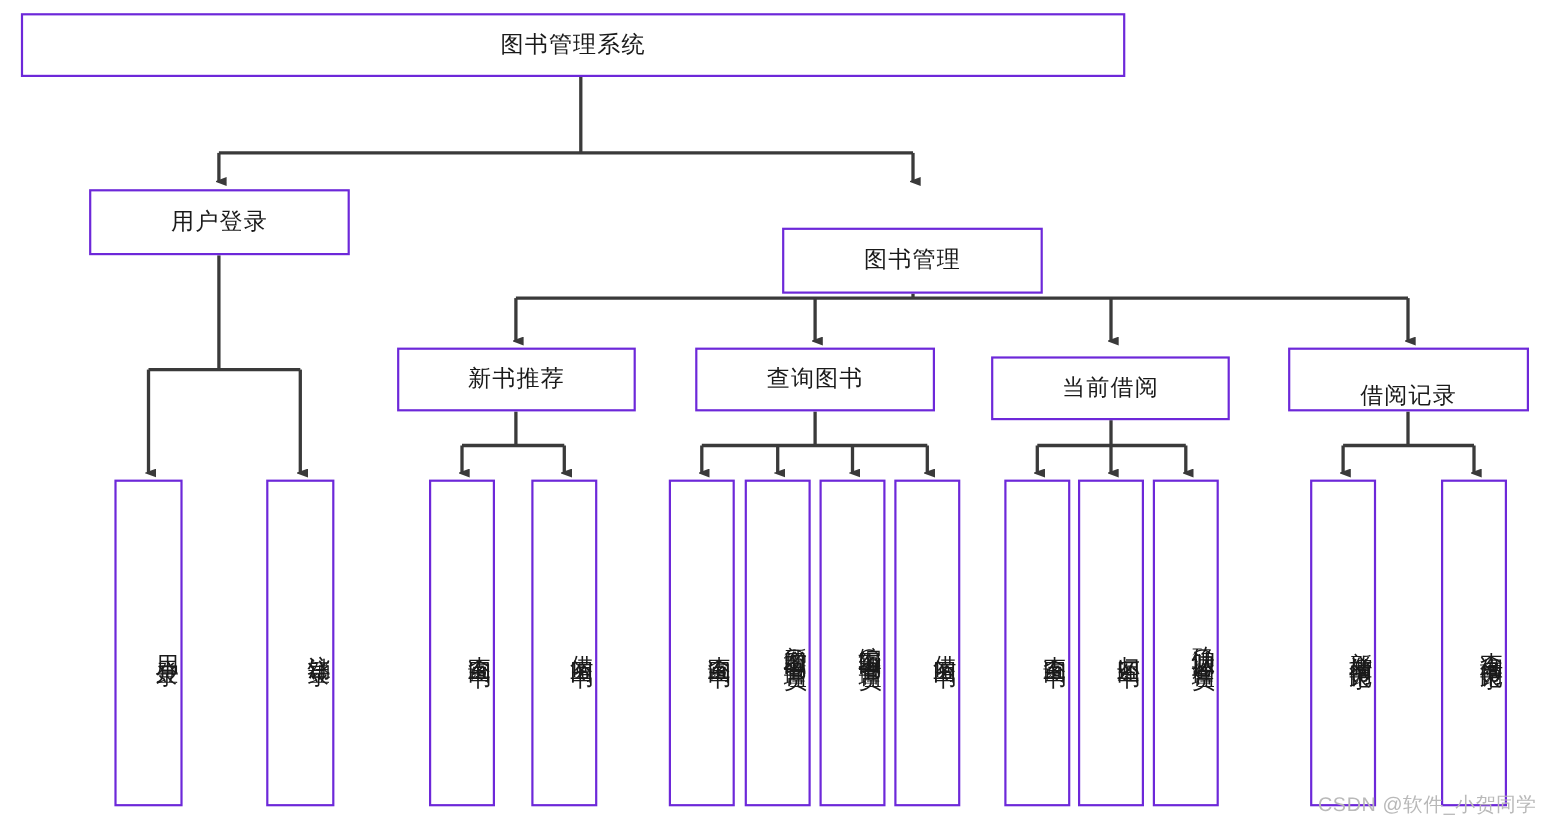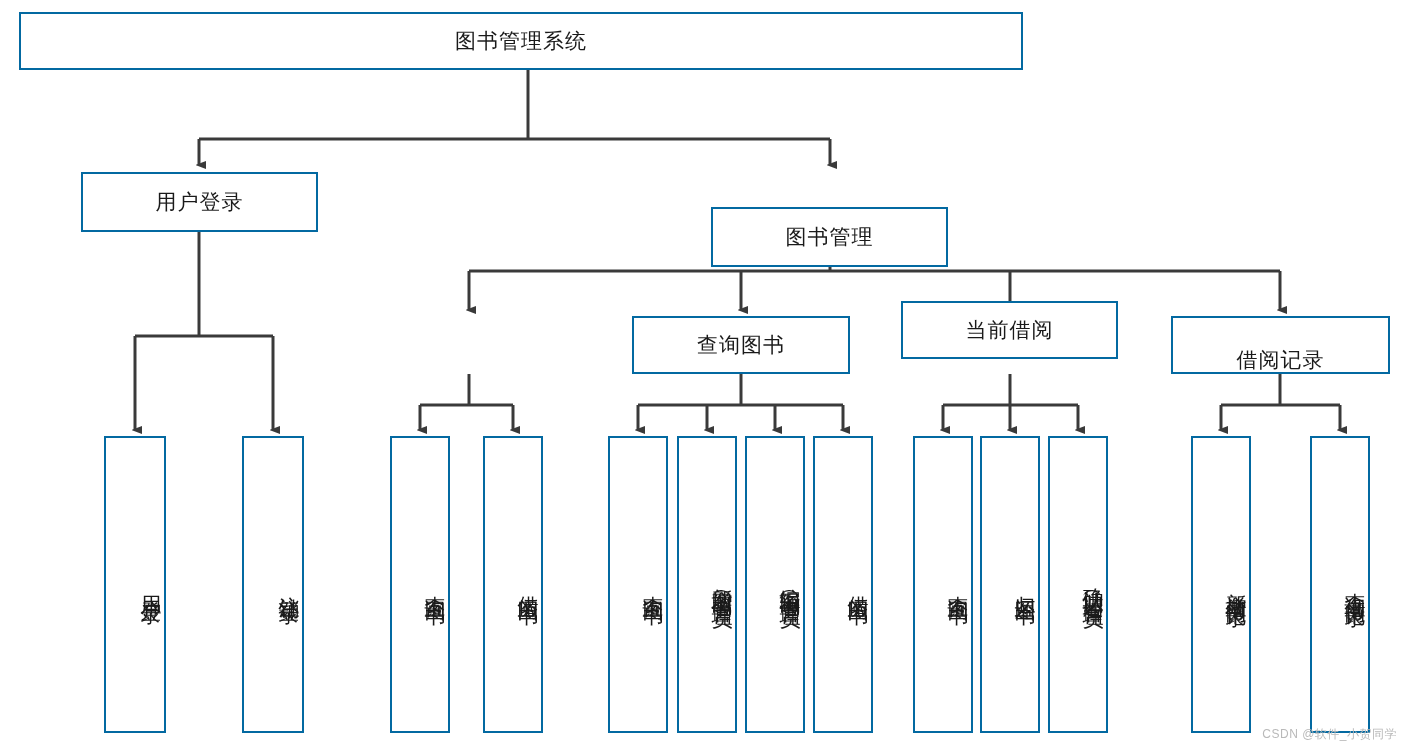--- a/index.html
+++ b/index.html
@@ -22,21 +22,21 @@
     left: 0;
     top: 0;
     width: 1405px;
     height: 747px;
     pointer-events: none;
   }
   .node {
     position: absolute;
     box-sizing: border-box;
     background: #ffffff;
-    border: 2px solid #0369a1;
+    border: 2px solid #6d28d9;
     display: flex;
     align-items: center;
     justify-content: center;
     color: #1a1a1a;
   }
   .node.h {
     font-size: 21px;
     letter-spacing: 1px;
     line-height: 1.2;
   }
@@ -53,21 +53,21 @@
   .node.v .vtext {
     writing-mode: vertical-rl;
     text-orientation: upright;
     white-space: normal;
     display: block;
   }
   .watermark {
     position: absolute;
     right: 8px;
     bottom: 4px;
-    font-size: 12px;
+    font-size: 18px;
     color: #b9b9b9;
     letter-spacing: 0.5px;
     white-space: nowrap;
   }
 </style>
 </head>
 <body>
 
 <div id="canvas">
 
@@ -125,24 +125,27 @@
     <span>图书管理系统</span>
   </div>
 
   <div class="node h" style="left:81px; top:172px; width:237px; height:60px;">
     <span>用户登录</span>
   </div>
   <div class="node h" style="left:711px; top:172px; width:237px; height:60px;margin-top:35px;">
     <span>图书管理</span>
   </div>
 
+  <div class="node h" style="left:361px; top:316px; width:217px; height:58px;">
+    <span>新书推荐</span>
+  </div>
   <div class="node h" style="left:632px; top:316px; width:218px; height:58px;">
     <span>查询图书</span>
   </div>
-  <div class="node h" style="left:901px; top:301px; width:217px; height:58px;">
+  <div class="node h" style="left:901px; top:324px; width:217px; height:58px;">
     <span>当前借阅</span>
   </div>
   <div class="node h" style="left:1171px; top:316px; width:219px; height:58px;align-items:flex-end;">
     <span>借阅记录</span>
   </div>
 
   <div class="node v" style="left:104px; top:436px; width:62px; height:297px;">
     <span class="vtext">用户登录</span>
   </div>
   <div class="node v" style="left:242px; top:436px; width:62px; height:297px;">

